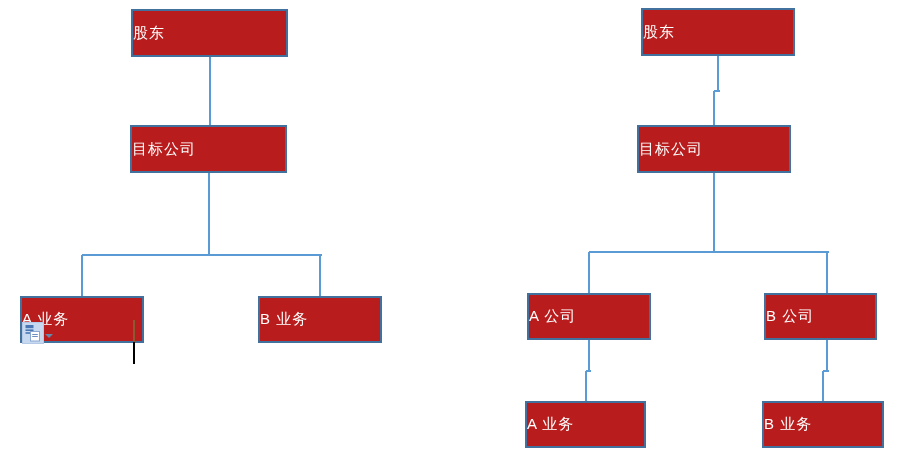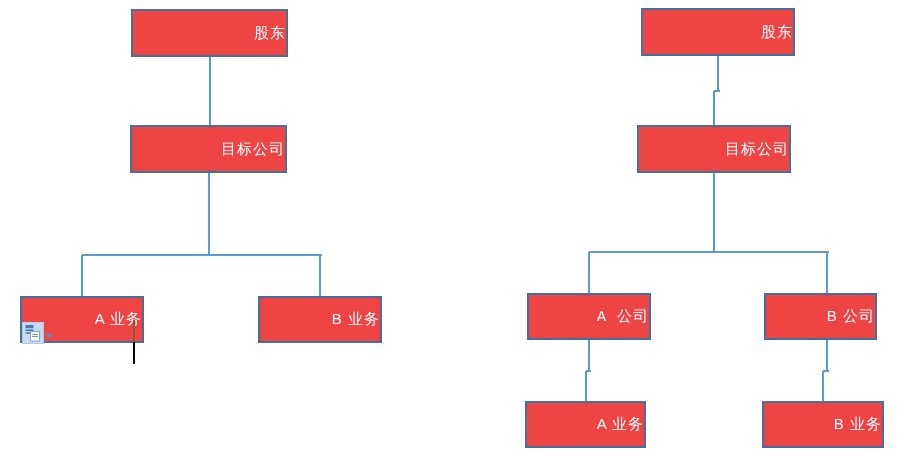--- a/index.html
+++ b/index.html
@@ -20,26 +20,26 @@
     left: 0;
     top: 0;
     width: 915px;
     height: 472px;
   }
 
   
   .node {
     position: absolute;
     box-sizing: border-box;
-    background: #ef4444;
+    background: #b91c1c;
     border: 2px solid #41719C;
     color: #ffffff;
     display: flex;
     align-items: center;
-    justify-content: flex-end;
+    justify-content: flex-start;
     font-size: 15px;
     letter-spacing: 1px;
     white-space: nowrap;
     z-index: 3;
   }
 
   
   .conn-v {
     position: absolute;
     width: 2px;
@@ -126,21 +126,21 @@
     <div class="conn-v" style="left: 584.5px; top: 371px; height: 30px;"></div>
     <div class="conn-v" style="left: 825.5px; top: 340px; height: 31px;"></div>
     <div class="conn-h" style="left: 823px; top: 370px; width: 5.5px;"></div>
     <div class="conn-v" style="left: 822px; top: 371px; height: 30px;"></div>
     <div class="node" style="left: 641px; top: 8px; width: 154px; height: 48px;">
       <span>股东</span>
     </div>
     <div class="node" style="left: 637px; top: 125px; width: 154px; height: 48px;">
       <span>目标公司</span>
     </div>
-    <div class="node" style="left: 527px; top: 293px; width: 124px; height: 47px; font-family: Liberation Mono, monospace;">
+    <div class="node" style="left: 527px; top: 293px; width: 124px; height: 47px;">
       <span>A 公司</span>
     </div>
     <div class="node" style="left: 764px; top: 293px; width: 113px; height: 47px;">
       <span>B 公司</span>
     </div>
     <div class="node" style="left: 525px; top: 401px; width: 121px; height: 47px;">
       <span>A 业务</span>
     </div>
     <div class="node" style="left: 762px; top: 401px; width: 122px; height: 47px;">
       <span>B 业务</span>

